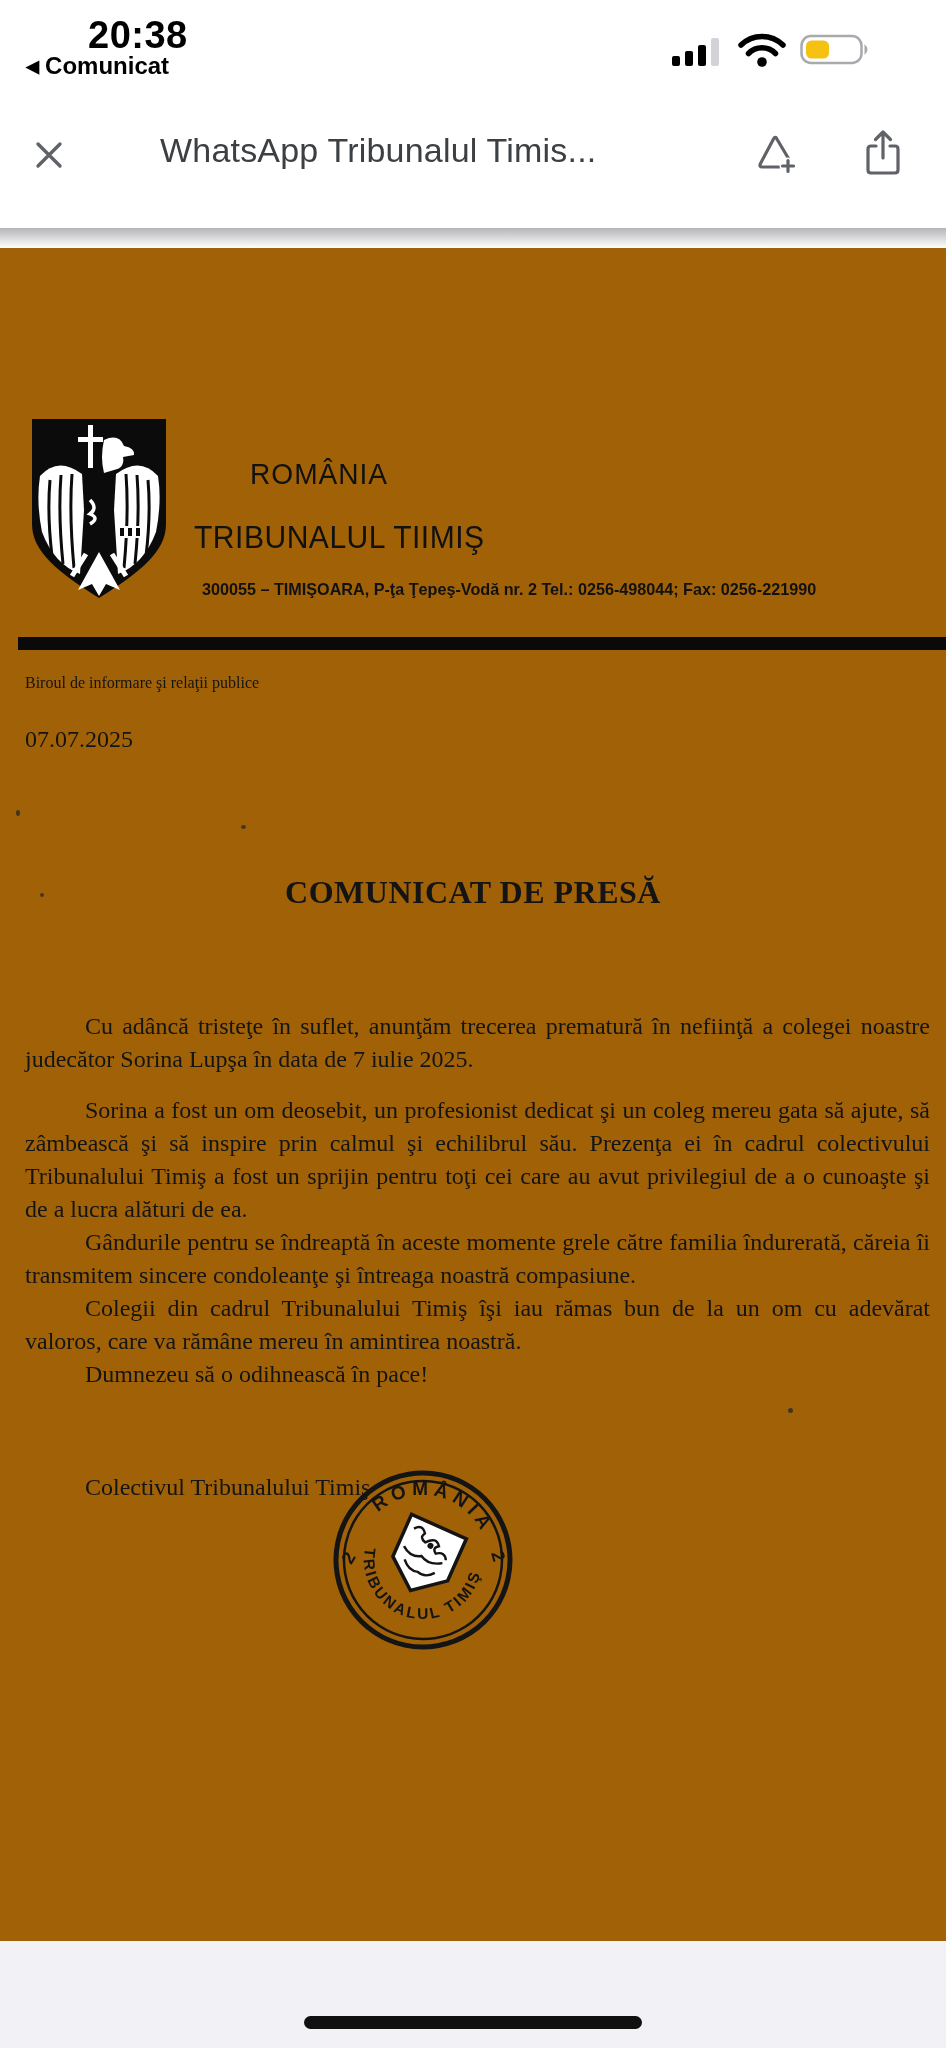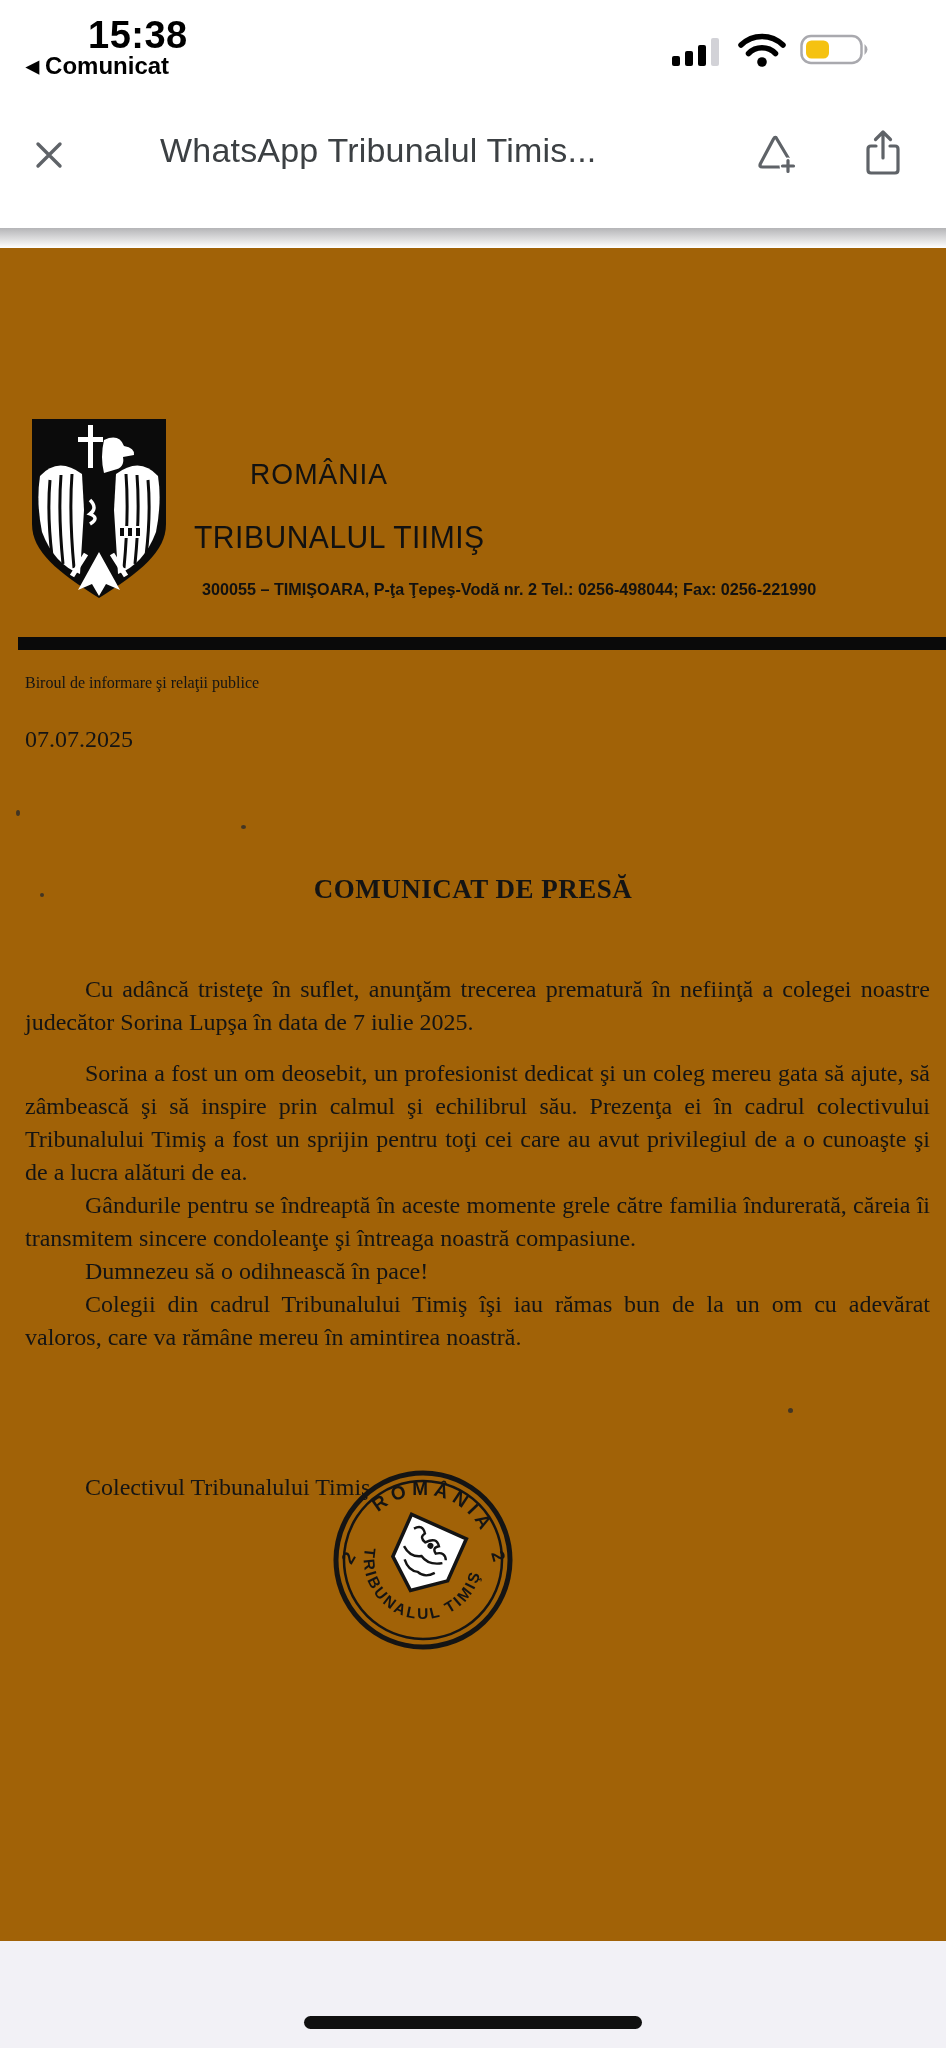--- a/index.html
+++ b/index.html
@@ -24,38 +24,38 @@
   
   .doc{left:0;top:248px;width:946px;height:1693px;background:#a16207;}
   .emblem{left:28px;top:166px;width:142px;height:188px;}
   .lh-country{left:250px;top:210px;font-size:29px;letter-spacing:1px;color:#111;transform:scaleX(.97);transform-origin:left;}
   .lh-inst{left:194px;top:272px;font-size:31px;letter-spacing:.5px;color:#111;transform:scaleX(.97);transform-origin:left;}
   .lh-addr{left:202px;top:332px;font-size:16.5px;font-weight:bold;color:#111;transform:scaleX(.98);transform-origin:left;white-space:nowrap;}
   .rule{left:18px;top:389px;width:928px;height:13px;background:#0a0a0a;}
   .serif{font-family:"Liberation Serif",serif;color:#141414;}
   .office{left:25px;top:426px;font-size:16px;}
   .docdate{left:25px;top:478px;font-size:24px;}
-  .doc-title{left:0;top:626px;width:946px;text-align:center;font-size:27px;font-weight:bold;letter-spacing:.5px;}
-  .body-text{left:25px;top:725px;width:905px;font-size:24px;line-height:33px;text-align:justify;}
+  .doc-title{left:0;top:626px;width:946px;text-align:center;font-size:32px;font-weight:bold;letter-spacing:.5px;}
+  .body-text{left:25px;top:762px;width:905px;font-size:24px;line-height:33px;text-align:justify;}
   .body-text p{margin:0;text-indent:60px;}
   .body-text p.gap{margin-top:18px;}
   .signature{left:25px;top:1226px;font-size:24px;text-indent:60px;}
   .stamp{left:330px;top:1219px;width:186px;height:186px;}
   .speck{background:#2b2b2b;border-radius:50%;opacity:.8;}
 
   
   .footer{left:0;top:1941px;width:946px;height:107px;background:#f2f1f6;}
   .home-ind{left:304px;top:2016px;width:338px;height:13px;border-radius:7px;background:#101010;cursor:grab;}
 </style>
 </head>
 <body>
 
 <div class="app">
 
-  <div class="abs sb-time">15:38</div>
+  <div class="abs sb-time">20:38</div>
   <div class="abs sb-back">
     <span class="tri">◀</span>
     <span>Comunicat</span>
   </div>
   <div class="abs sb-icons">
     <svg width="52" height="34" viewBox="0 0 52 34">
       <rect x="0" y="23" width="8" height="10" rx="2" fill="#000"></rect>
       <rect x="13" y="18" width="8" height="15" rx="2" fill="#000"></rect>
       <rect x="26" y="12" width="8" height="21" rx="2" fill="#000"></rect>
       <rect x="39" y="5" width="8" height="28" rx="2" fill="#d2d2d7"></rect>
@@ -117,22 +117,22 @@
     <div class="abs rule"></div>
 
     <div class="abs serif office">Biroul de informare şi relaţii publice</div>
     <div class="abs serif docdate">07.07.2025</div>
     <div class="abs serif doc-title">COMUNICAT DE PRESĂ</div>
 
     <div class="abs serif body-text">
       <p>Cu adâncă tristeţe în suflet, anunţăm trecerea prematură în nefiinţă a colegei noastre judecător Sorina Lupşa în data de 7 iulie 2025.</p>
       <p class="gap">Sorina a fost un om deosebit, un profesionist dedicat şi un coleg mereu gata să ajute, să zâmbească şi să inspire prin calmul şi echilibrul său. Prezenţa ei în cadrul colectivului Tribunalului Timiş a fost un sprijin pentru toţi cei care au avut privilegiul de a o cunoaşte şi de a lucra alături de ea.</p>
       <p>Gândurile pentru se îndreaptă în aceste momente grele către familia îndurerată, căreia îi transmitem sincere condoleanţe şi întreaga noastră compasiune.</p>
+      <p>Colegii din cadrul Tribunalului Timiş îşi iau rămas bun de la un om cu adevărat valoros, care va rămâne mereu în amintirea noastră.</p>
       <p>Dumnezeu să o odihnească în pace!</p>
-      <p>Colegii din cadrul Tribunalului Timiş îşi iau rămas bun de la un om cu adevărat valoros, care va rămâne mereu în amintirea noastră.</p>
     </div>
 
     <div class="abs serif signature">Colectivul Tribunalului Timiş</div>
 
     <svg class="abs stamp" viewBox="0 0 186 186">
       <g transform="rotate(12 93 93)">
         <circle cx="93" cy="93" r="87" fill="none" stroke="#141414" stroke-width="5"></circle>
         <circle cx="93" cy="93" r="79" fill="none" stroke="#141414" stroke-width="2.5"></circle>
         <path id="arcTop" d="M 28 93 A 65 65 0 0 1 158 93" fill="none"></path>
         <path id="arcBot" d="M 34 93 A 59 59 0 0 0 152 93" fill="none"></path>

